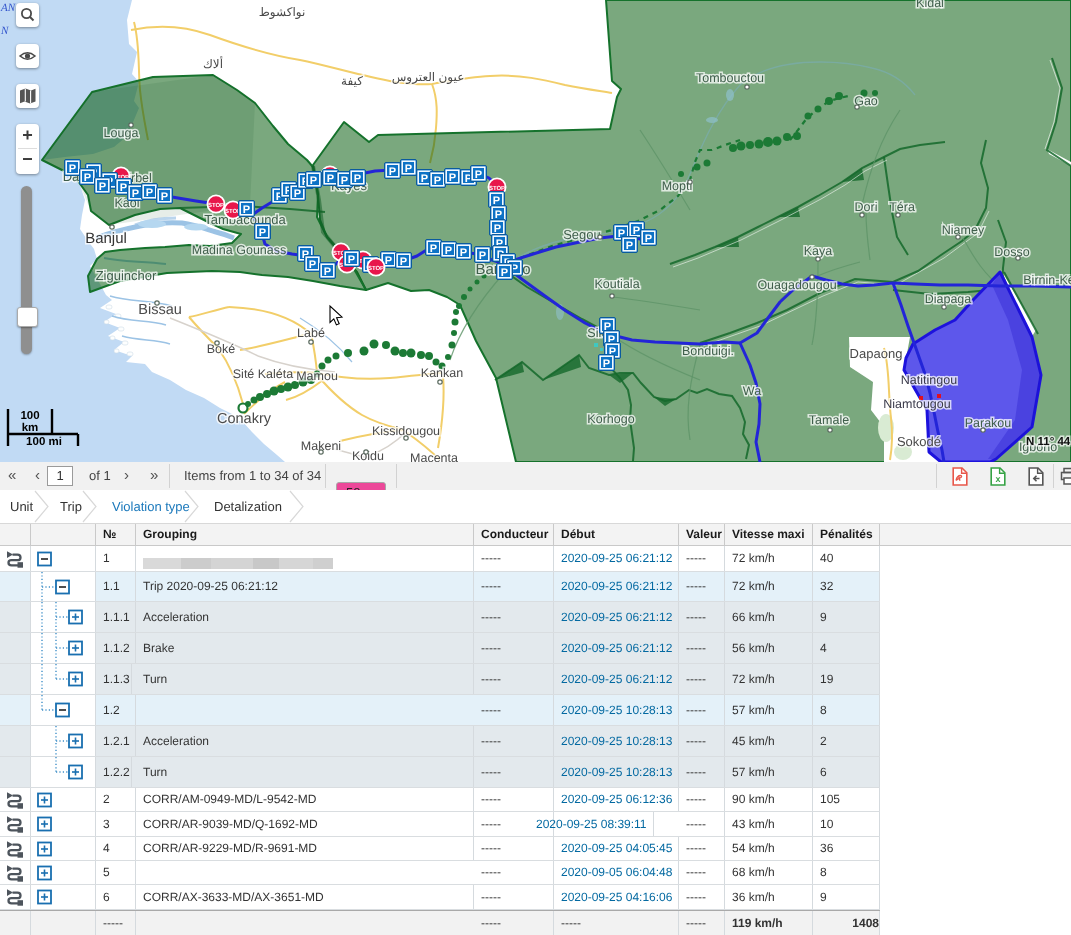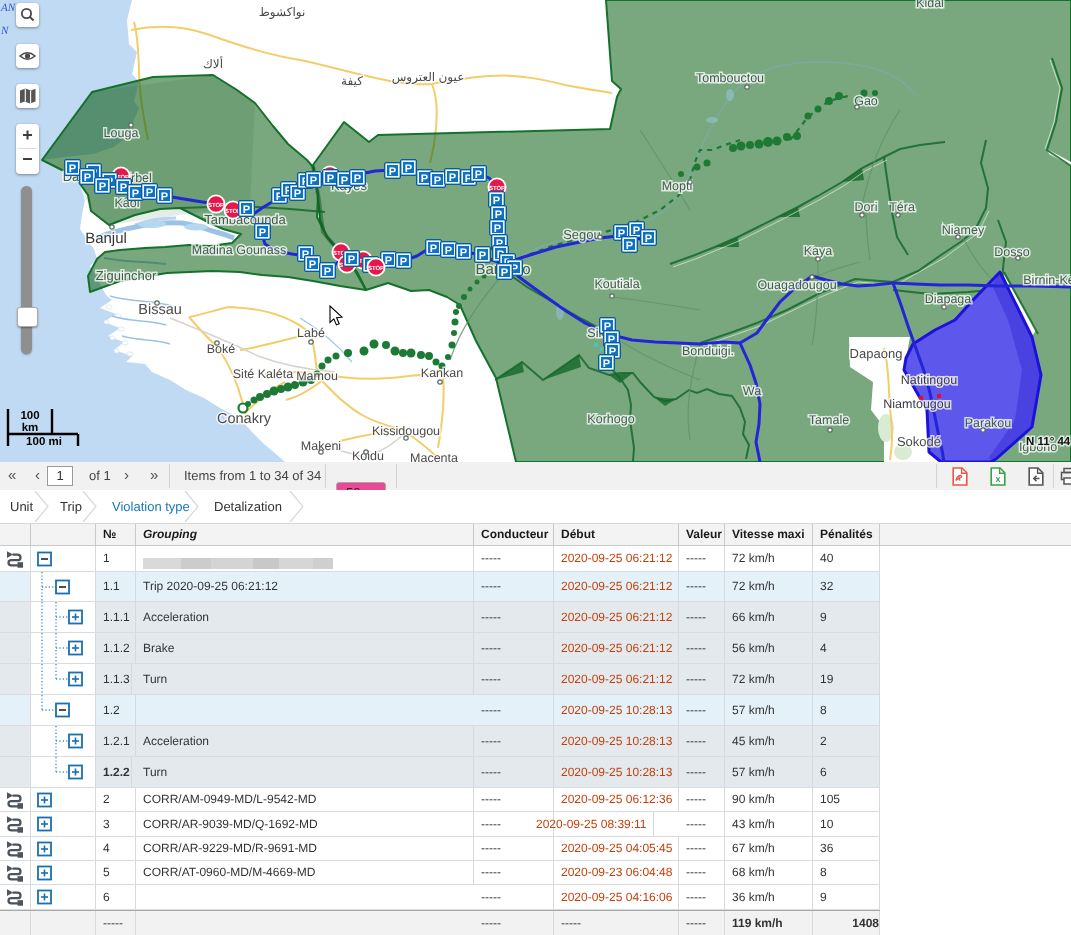--- a/index.html
+++ b/index.html
@@ -27,21 +27,21 @@
 #crumbs svg{position:absolute;left:0;top:0;}
 #tbl{position:absolute;left:0;top:523px;width:1071px;font-size:12px;color:#333;}
 #thead{height:23px;background:#f3f3f3;border-bottom:1px solid #c9c9c9;border-top:1px solid #d8d8d8;position:relative;box-sizing:border-box;}
 #thead .hc{position:absolute;top:0;height:21px;line-height:21px;font-weight:bold;color:#1a1a1a;padding-left:7px;box-sizing:border-box;border-right:1px solid #c9c9c9;}
 .trow{position:relative;width:880px;box-sizing:border-box;border-bottom:1px solid #d9dde0;}
 .trow .c{position:absolute;top:0;bottom:0;box-sizing:border-box;border-right:1px solid #d5dade;padding-left:7px;white-space:nowrap;overflow:hidden;}
 .wrow{background:#fff;}
 .brow{background:#e4f1f9;}
 .grow{background:#e3e9ed;}
 .totrow{background:#f2f2f2;}
-.cdate{color:#c2410c;}
+.cdate{color:#0369a1;}
 </style>
 </head>
 <body>
 <div id="page">
 <div id="map">
 <svg class="base" width="1071" height="462" viewBox="0 0 1071 462" text-rendering="geometricPrecision">
 <path d="M132,0 L1071,0 L1071,462 L285,462 L277,455 L264,444 L252,432 L243,422 L240,421 L226,420 L232,414 L220,408 L204,398 L186,390 L170,380 L152,372 L145,364 L126,362 L132,356 L114,350 L124,342 L108,336 L120,328 L104,322 L116,314 L100,308 L112,300 L106,295 L100,284 L95,275 L90,266 L97,259 L94,249 L88,241 L80,229 L82,215 L85,200 L80,185 L70,174 L55,166 L42,160 L65,157 L93,154 L114,147 L126,137 L131,127 L139,108 L134,101 L139,82 L132,74 L137,52 L129,44 L127,20 Z" fill="#ffffff"></path>
 <rect x="106" y="305" width="6" height="4" rx="2" fill="#fdfefe" stroke="#cfdce8" stroke-width="0.6"></rect>
 <rect x="115" y="314" width="6" height="4" rx="2" fill="#fdfefe" stroke="#cfdce8" stroke-width="0.6"></rect>
 <rect x="104" y="320" width="5" height="4" rx="2" fill="#fdfefe" stroke="#cfdce8" stroke-width="0.6"></rect>
@@ -415,21 +415,21 @@
 <text x="60" y="20.5" font-size="13" fill="#333" font-family="Liberation Sans,sans-serif">Trip</text>
 <text x="112" y="20.5" font-size="13" fill="#1a78bb" font-family="Liberation Sans,sans-serif">Violation type</text>
 <text x="214" y="20.5" font-size="13" fill="#333" font-family="Liberation Sans,sans-serif">Detalization</text>
 </svg>
 </div>
 <div id="tbl">
 <div id="thead">
         <div class="hc" style="left:0px;width:31px;"></div>
         <div class="hc" style="left:31px;width:65px;"></div>
         <div class="hc" style="left:96px;width:40px;">№</div>
-        <div class="hc" style="left:136px;width:338px;font-style:italic;">Grouping</div>
+        <div class="hc" style="left:136px;width:338px;">Grouping</div>
         <div class="hc" style="left:474px;width:80px;">Conducteur</div>
         <div class="hc" style="left:554px;width:125px;">Début</div>
         <div class="hc" style="left:679px;width:46px;">Valeur</div>
         <div class="hc" style="left:725px;width:88px;">Vitesse maxi</div>
         <div class="hc" style="left:813px;width:67px;">Pénalités</div>
       </div>
 <div class="trow wrow" style="height:26px;">
         <div class="c" style="left:0;width:31px;padding-left:0;">
           <svg width="24" height="18" viewBox="0 0 24 18" style="position:absolute;left:4px;top:4px;">
 <path d="M3 1.2 L9 4.6 L3 8 Z" fill="#4d545c"></path>
@@ -569,21 +569,21 @@
         <div class="c" style="left:0;width:31px;padding-left:0;"></div>
         <div class="c" style="left:31px;width:65px;padding-left:0;background:#fff;">
           <svg width="65" height="30" viewBox="0 0 65 30" style="position:absolute;left:0;top:0;">
             <line x1="25" y1="0" x2="25" y2="15" stroke="#4090c8" stroke-width="1.4" stroke-dasharray="1.2,2.2"></line>
             <line x1="25" y1="15" x2="38" y2="15" stroke="#4090c8" stroke-width="1.4" stroke-dasharray="1.2,2.2"></line>
             <rect x="38" y="8.5" width="13" height="13" fill="#fff" stroke="#196fb0" stroke-width="1.8"></rect>
             <line x1="41" y1="15" x2="48" y2="15" stroke="#196fb0" stroke-width="1.6"></line>
             <line x1="44.5" y1="11.5" x2="44.5" y2="18.5" stroke="#196fb0" stroke-width="1.6"></line>
           </svg>
         </div>
-        <div class="c " style="left:96px;width:36px;line-height:30px;font-weight:bold;">1.2.2</div>
+        <div class="c " style="left:96px;width:36px;line-height:30px;">1.2.2</div>
         <div class="c " style="left:136px;width:338px;line-height:30px;">Turn</div>
         <div class="c " style="left:474px;width:80px;line-height:30px;">-----</div>
         <div class="c cdate" style="left:554px;width:125px;line-height:30px;">2020-09-25 10:28:13</div>
         <div class="c " style="left:679px;width:46px;line-height:30px;">-----</div>
         <div class="c " style="left:725px;width:88px;line-height:30px;">57 km/h</div>
         <div class="c " style="left:813px;width:67px;line-height:30px;">6</div>
       </div>
 <div class="trow wrow" style="height:24px;">
         <div class="c" style="left:0;width:31px;padding-left:0;">
           <svg width="24" height="18" viewBox="0 0 24 18" style="position:absolute;left:4px;top:3px;">
@@ -643,62 +643,62 @@
             <rect x="7" y="5.5" width="13" height="13" fill="#fff" stroke="#196fb0" stroke-width="1.8"></rect>
             <line x1="10" y1="12" x2="17" y2="12" stroke="#196fb0" stroke-width="1.6"></line>
             <line x1="13.5" y1="8.5" x2="13.5" y2="15.5" stroke="#196fb0" stroke-width="1.6"></line>
           </svg>
         </div>
         <div class="c " style="left:96px;width:40px;line-height:23px;">4</div>
         <div class="c " style="left:136px;width:338px;line-height:23px;">CORR/AR-9229-MD/R-9691-MD</div>
         <div class="c " style="left:474px;width:80px;line-height:23px;">-----</div>
         <div class="c cdate" style="left:554px;width:125px;line-height:23px;">2020-09-25 04:05:45</div>
         <div class="c " style="left:679px;width:46px;line-height:23px;">-----</div>
-        <div class="c " style="left:725px;width:88px;line-height:23px;">67 km/h</div>
+        <div class="c " style="left:725px;width:88px;line-height:23px;">54 km/h</div>
         <div class="c " style="left:813px;width:67px;line-height:23px;">36</div>
       </div>
 <div class="trow wrow" style="height:24px;">
         <div class="c" style="left:0;width:31px;padding-left:0;">
           <svg width="24" height="18" viewBox="0 0 24 18" style="position:absolute;left:4px;top:3px;">
 <path d="M3 1.2 L9 4.6 L3 8 Z" fill="#4d545c"></path>
 <path d="M8.5 4.6 L13.5 4.6 Q16.5 4.6 16.5 7.4 Q16.5 10.2 13.5 10.2 L7.5 10.2 Q4.5 10.2 4.5 12.8 Q4.5 15.4 7.5 15.4 L14 15.4" fill="none" stroke="#4d545c" stroke-width="2.3"></path>
 <rect x="13.5" y="12.2" width="5.5" height="5.5" fill="#4d545c"></rect>
 </svg>
         </div>
         <div class="c" style="left:31px;width:65px;padding-left:0;background:#fff;">
           <svg width="65" height="23" viewBox="0 0 65 23" style="position:absolute;left:0;top:0;">
             <rect x="7" y="5.5" width="13" height="13" fill="#fff" stroke="#196fb0" stroke-width="1.8"></rect>
             <line x1="10" y1="12" x2="17" y2="12" stroke="#196fb0" stroke-width="1.6"></line>
             <line x1="13.5" y1="8.5" x2="13.5" y2="15.5" stroke="#196fb0" stroke-width="1.6"></line>
           </svg>
         </div>
         <div class="c " style="left:96px;width:40px;line-height:23px;">5</div>
-        <div class="c " style="left:136px;width:338px;line-height:23px;">CORR/AT-0960-MD/M-4669-MD</div>
         <div class="c " style="left:474px;width:80px;line-height:23px;">-----</div>
-        <div class="c cdate" style="left:554px;width:125px;line-height:23px;">2020-09-23 06:04:48</div>
+        <div class="c cdate" style="left:554px;width:125px;line-height:23px;">2020-09-05 06:04:48</div>
         <div class="c " style="left:679px;width:46px;line-height:23px;">-----</div>
         <div class="c " style="left:725px;width:88px;line-height:23px;">68 km/h</div>
         <div class="c " style="left:813px;width:67px;line-height:23px;">8</div>
       </div>
 <div class="trow wrow" style="height:25px;">
         <div class="c" style="left:0;width:31px;padding-left:0;">
           <svg width="24" height="18" viewBox="0 0 24 18" style="position:absolute;left:4px;top:3px;">
 <path d="M3 1.2 L9 4.6 L3 8 Z" fill="#4d545c"></path>
 <path d="M8.5 4.6 L13.5 4.6 Q16.5 4.6 16.5 7.4 Q16.5 10.2 13.5 10.2 L7.5 10.2 Q4.5 10.2 4.5 12.8 Q4.5 15.4 7.5 15.4 L14 15.4" fill="none" stroke="#4d545c" stroke-width="2.3"></path>
 <rect x="13.5" y="12.2" width="5.5" height="5.5" fill="#4d545c"></rect>
 </svg>
         </div>
         <div class="c" style="left:31px;width:65px;padding-left:0;background:#fff;">
           <svg width="65" height="24" viewBox="0 0 65 24" style="position:absolute;left:0;top:0;">
             <rect x="7" y="5.5" width="13" height="13" fill="#fff" stroke="#196fb0" stroke-width="1.8"></rect>
             <line x1="10" y1="12" x2="17" y2="12" stroke="#196fb0" stroke-width="1.6"></line>
             <line x1="13.5" y1="8.5" x2="13.5" y2="15.5" stroke="#196fb0" stroke-width="1.6"></line>
           </svg>
         </div>
         <div class="c " style="left:96px;width:40px;line-height:24px;">6</div>
+        <div class="c " style="left:136px;width:338px;line-height:24px;">CORR/AX-3633-MD/AX-3651-MD</div>
         <div class="c " style="left:474px;width:80px;line-height:24px;">-----</div>
         <div class="c cdate" style="left:554px;width:125px;line-height:24px;">2020-09-25 04:16:06</div>
         <div class="c " style="left:679px;width:46px;line-height:24px;">-----</div>
         <div class="c " style="left:725px;width:88px;line-height:24px;">36 km/h</div>
         <div class="c " style="left:813px;width:67px;line-height:24px;">9</div>
       </div>
 <div class="trow totrow" style="height:26px;border-top:1px solid #a9a9a9;">
         <div class="c" style="left:0;width:31px;padding-left:0;"></div>
         <div class="c" style="left:31px;width:65px;padding-left:0;"></div>
         <div class="c " style="left:96px;width:40px;line-height:25px;">-----</div>

